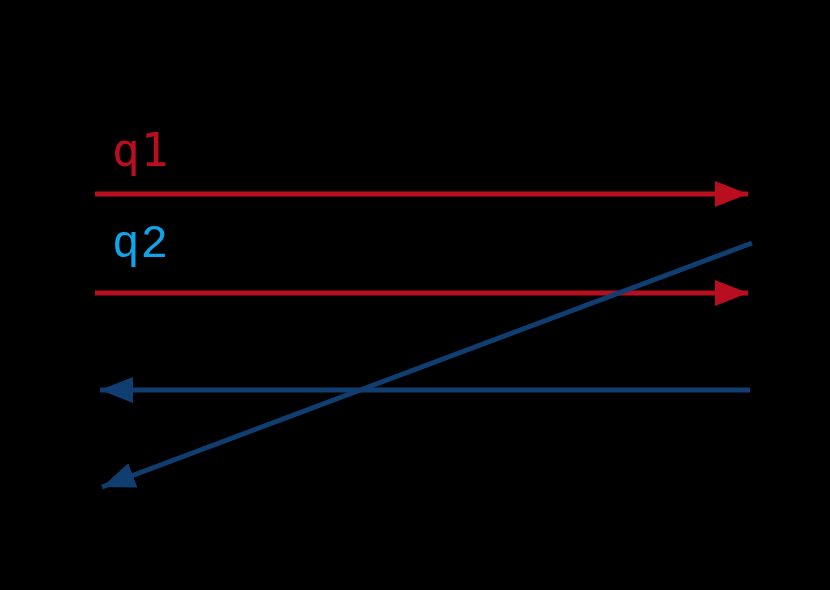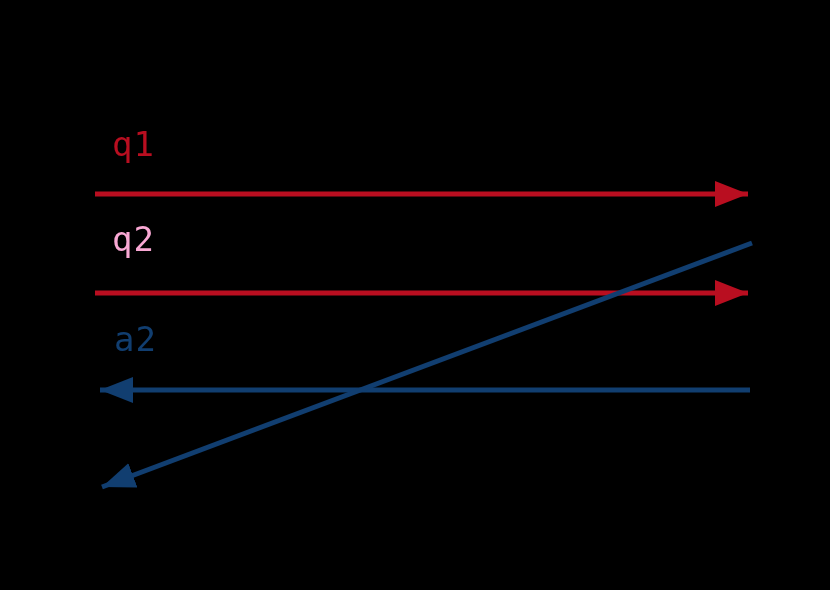--- a/index.html
+++ b/index.html
@@ -17,21 +17,21 @@
   .arrows-layer {
     position: absolute;
     left: 0;
     top: 0;
     width: 830px;
     height: 590px;
     display: block;
   }
   .arrow-label {
     position: absolute;
-    font-size: 34px;
+    font-size: 46px;
     line-height: 1;
     font-weight: 500;
     letter-spacing: 1px;
     white-space: nowrap;
     user-select: none;
   }
 </style>
 </head>
 <body>
 
@@ -50,15 +50,14 @@
         <marker id="head-a1" markerUnits="userSpaceOnUse" markerWidth="35" markerHeight="28" refX="33" refY="13" orient="auto">
           <polygon points="0,0 33,13 0,26" fill="#113e70"></polygon>
         </marker>
       </defs>
   <line x1="95" y1="194" x2="748" y2="194" stroke="#b90e20" stroke-width="5" marker-end="url(#head-q1)"></line>
       <line x1="95" y1="293" x2="748" y2="293" stroke="#b90e20" stroke-width="5" marker-end="url(#head-q2)"></line>
       <line x1="750" y1="390" x2="100" y2="390" stroke="#113e70" stroke-width="5" marker-end="url(#head-a2)"></line>
       <line x1="752" y1="243" x2="102" y2="487" stroke="#113e70" stroke-width="5" marker-end="url(#head-a1)"></line>
     </svg>
   <span class="arrow-label" style="left: 112px; top: 127px; color: rgb(185, 14, 32);">q1</span>
-  <span class="arrow-label" style="left: 112px; top: 222px; color: #f9a8d4;">q2</span>
-  <span class="arrow-label" style="left: 114px; top: 322px; color: rgb(17, 62, 112);">a2</span>
+  <span class="arrow-label" style="left: 112px; top: 222px; color: #0ea5e9; font-family: Liberation Mono, monospace;">q2</span>
 </div>
 
 </body></html>

